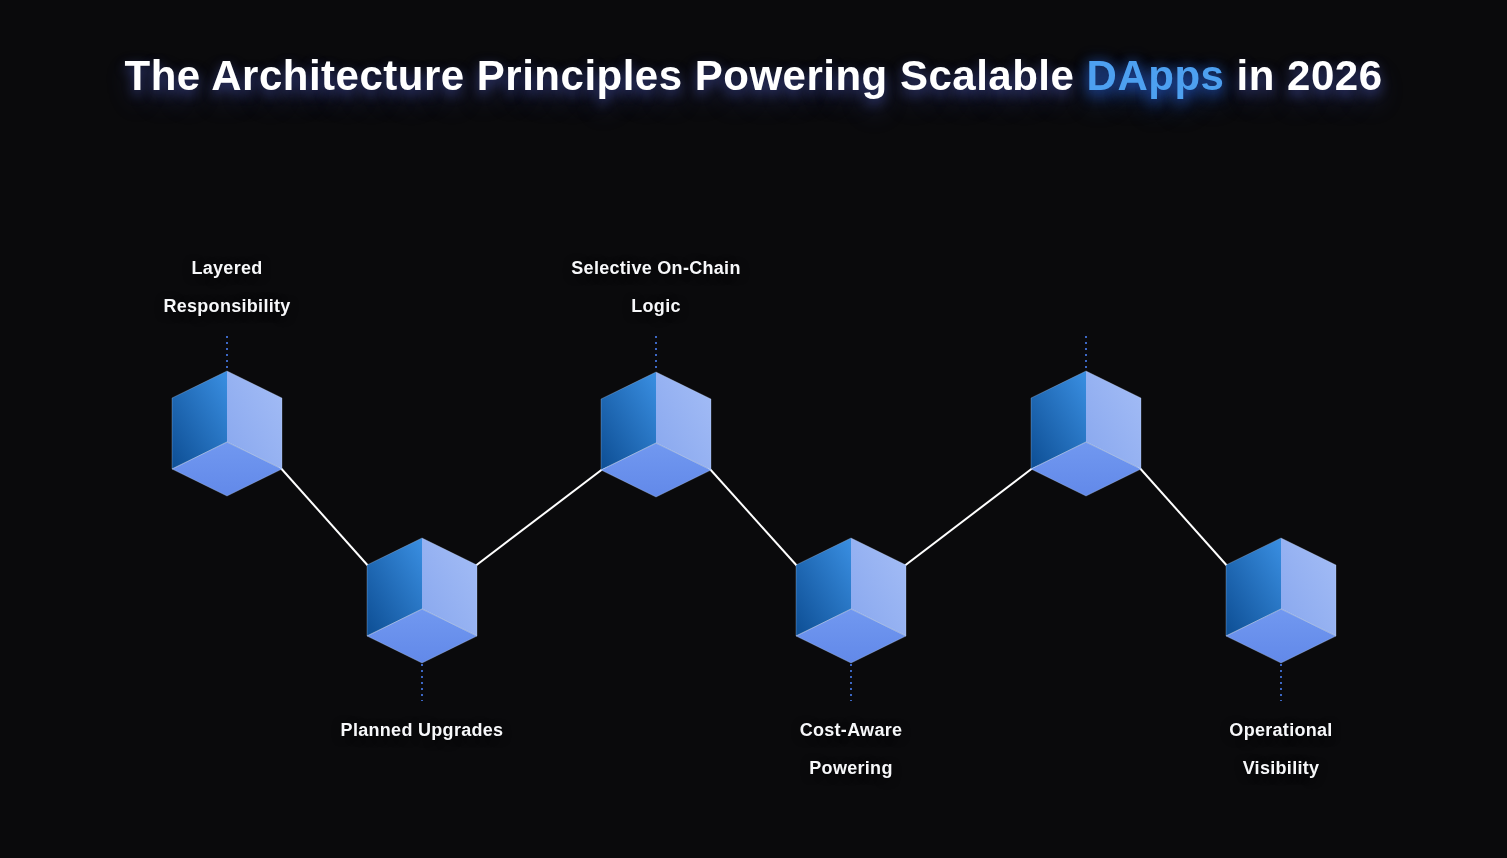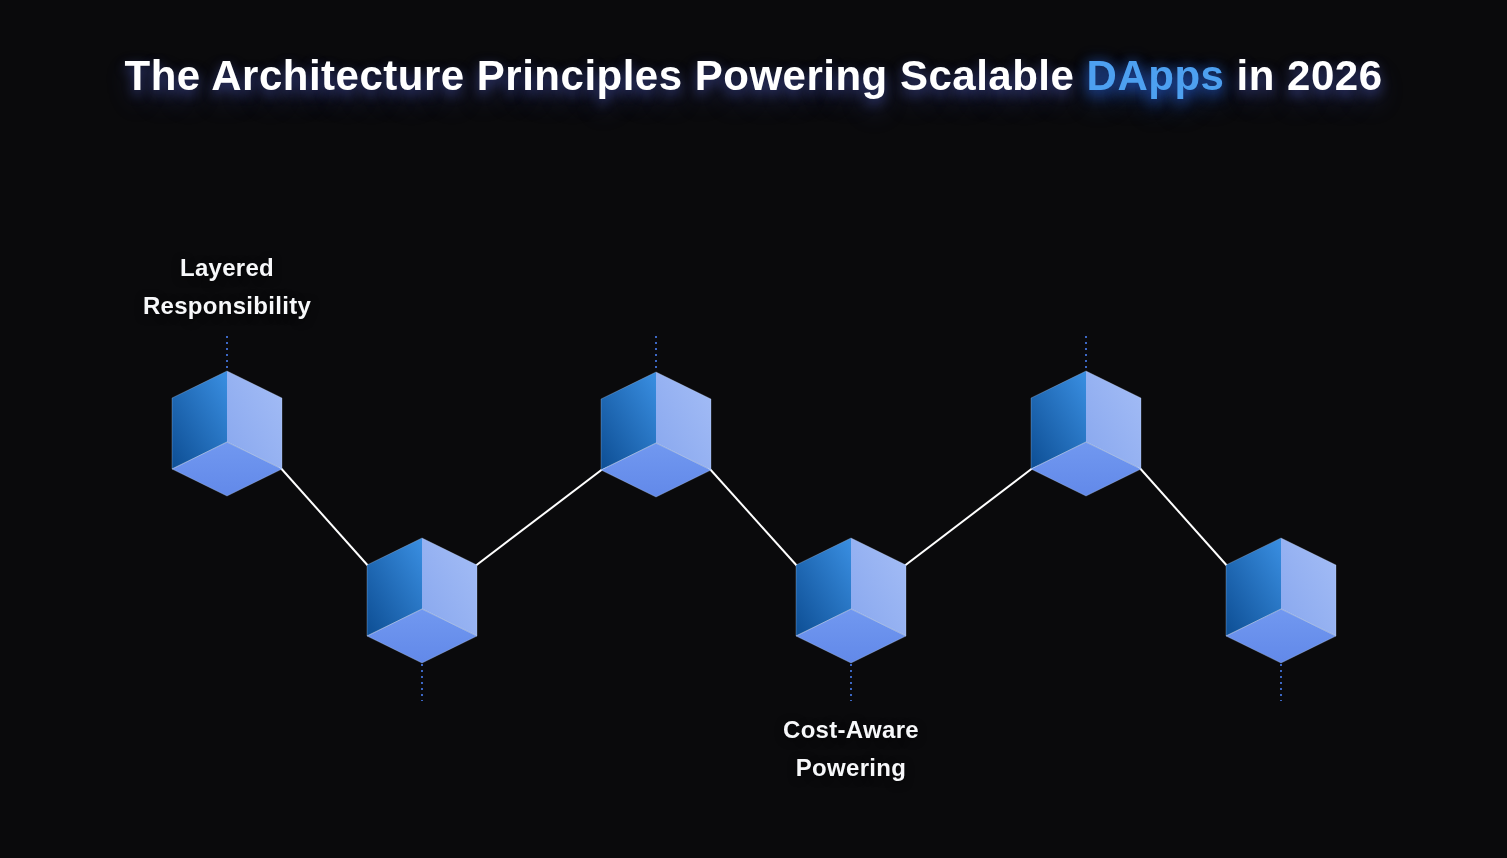--- a/index.html
+++ b/index.html
@@ -32,21 +32,21 @@
     text-shadow:0 5px 12px rgba(95,110,230,.45),0 13px 24px rgba(90,110,230,.25);
   }
   .page-title .hl{
     color:var(--title-highlight);
     text-shadow:0 0 14px rgba(45,110,235,.55),0 6px 14px rgba(40,100,235,.5),0 13px 24px rgba(60,120,240,.35);
   }
   .lines-layer{position:absolute;left:0;top:0;z-index:1;}
   .cube{position:absolute;z-index:2;overflow:visible;}
   .node-label{
     position:absolute;z-index:3;width:440px;
-    text-align:center;font-size:24px;font-weight:700;line-height:38px;
+    text-align:center;font-size:18px;font-weight:700;line-height:38px;
     letter-spacing:.3px;color:var(--label-text);white-space:pre-line;
     text-shadow:0 2px 8px rgba(0,0,0,.55);
   }
   .defs-holder{position:absolute;width:0;height:0;overflow:hidden;}
 </style>
 </head>
 <body>
 
 <div class="stage">
 
@@ -108,16 +108,21 @@
     </svg>
   <svg class="cube" style="left:1031px;top:371px" width="110" height="125" viewBox="0 0 110 125">
       <use href="#cube-shape"></use>
     </svg>
   <svg class="cube" style="left:1226px;top:538px" width="110" height="125" viewBox="0 0 110 125">
       <use href="#cube-shape"></use>
     </svg>
 
   <div class="node-label" style="left:7px;top:249px">Layered
 Responsibility</div>
+  <div class="node-label" style="left:202px;top:711px">Planned Upgrades</div>
+  <div class="node-label" style="left:436px;top:249px">Selective On-Chain
+Logic</div>
   <div class="node-label" style="left:631px;top:711px">Cost-Aware
 Powering</div>
+  <div class="node-label" style="left:1061px;top:711px">Operational
+Visibility</div>
 
 </div>
 
 </body></html>

